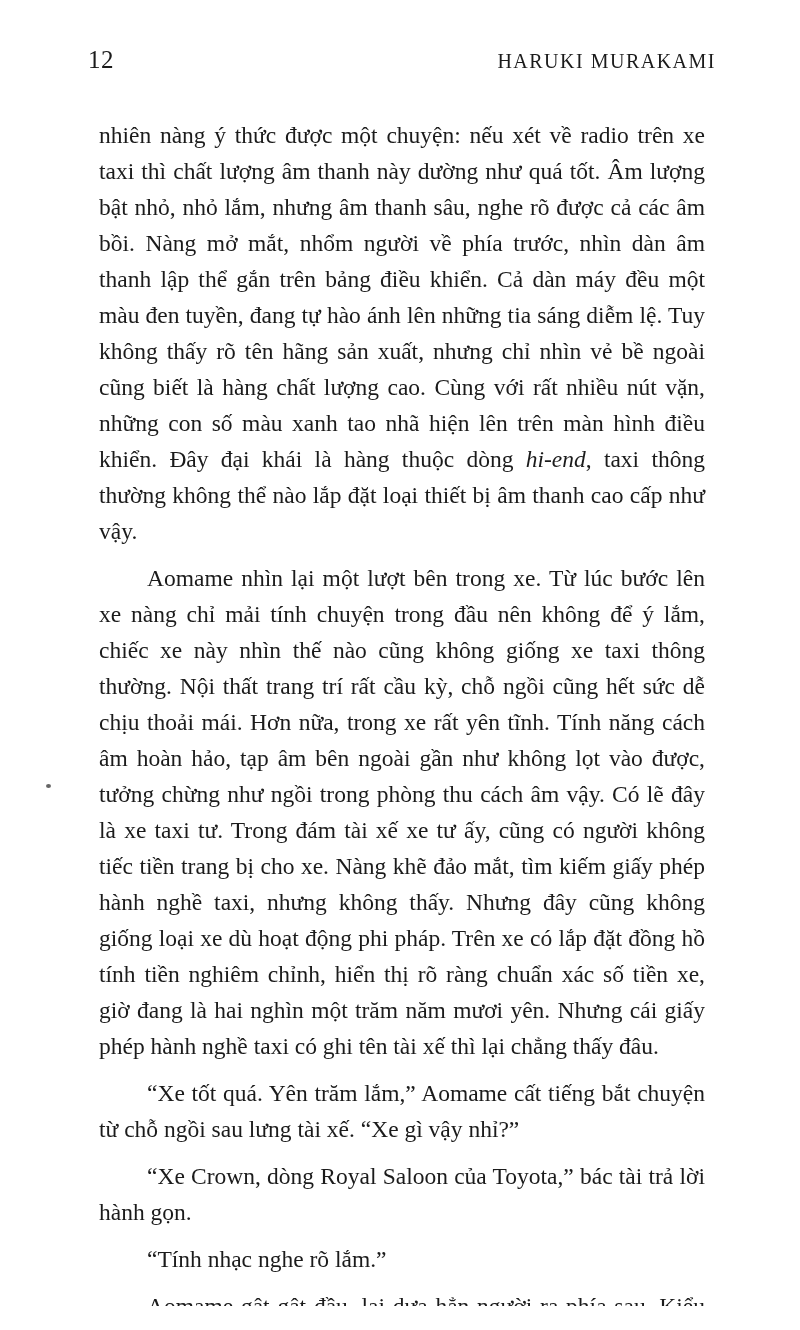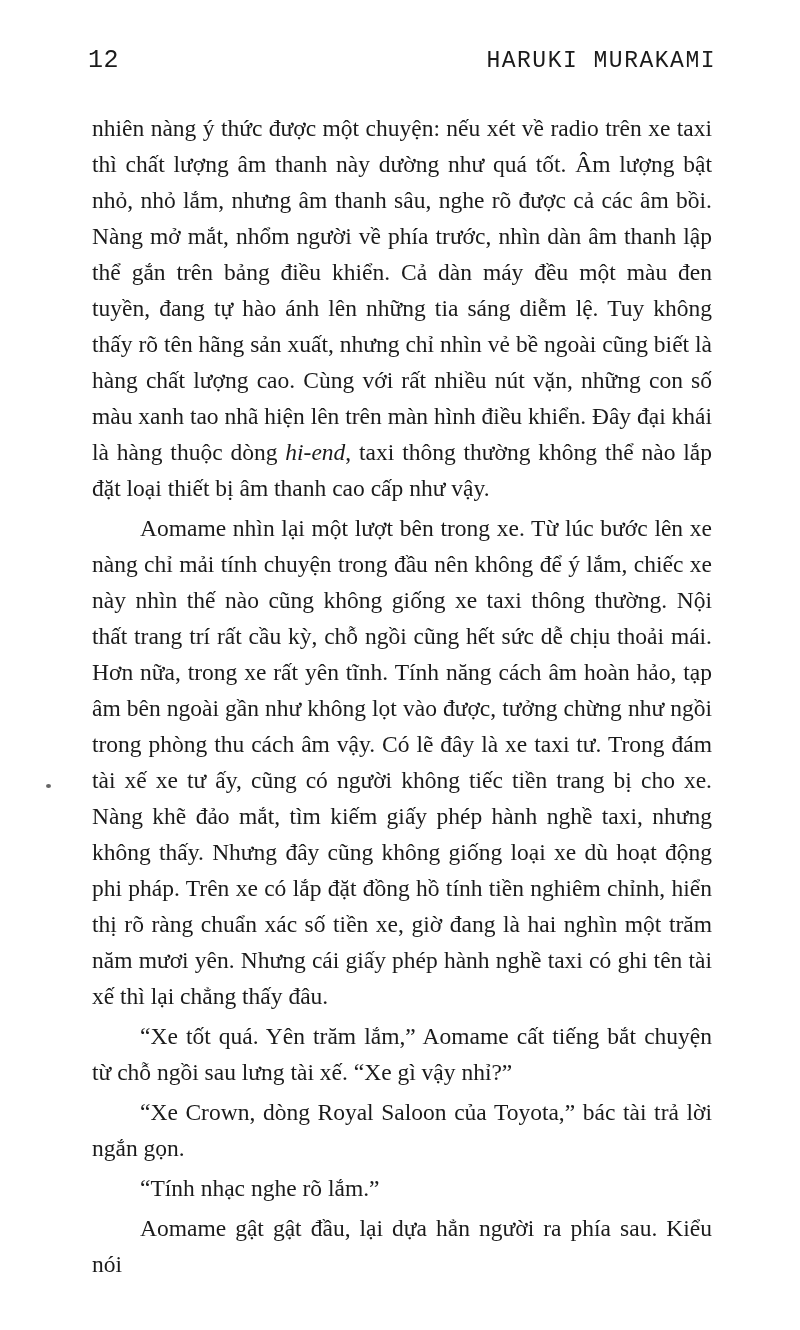--- a/index.html
+++ b/index.html
@@ -20,44 +20,43 @@
     inset: 0;
   }
   .page-header {
     position: absolute;
     top: 46px;
     left: 88px;
     right: 84px;
     display: flex;
     justify-content: space-between;
     align-items: baseline;
-    font-family: Liberation Mono, monospace;
   }
   .page-number {
     font-size: 25px;
     letter-spacing: 0.5px;
   }
   .running-header {
-    font-size: 23px;
+    font-size: 20px;
     letter-spacing: 1.5px;
   }
   .text-block {
     position: absolute;
     top: 106px;
     left: 88px;
     width: 628px;
     height: 1200px;
     overflow: hidden;
     font-size: 23.5px;
     line-height: 36px;
     text-align: justify;
     text-rendering: optimizeLegibility;
   }
   .text-block p {
-    margin: 4px;
+    margin: 11px;
     text-indent: 48px;
   }
   .text-block p.no-indent {
     text-indent: 0;
   }
   .text-block em {
     font-style: italic;
   }
   .scan-speck {
     position: absolute;
@@ -81,21 +80,21 @@
   </header>
 
   <main class="text-block">
 
     <p class="no-indent"><span>nhiên nàng ý thức được một chuyện: nếu xét về radio trên xe taxi thì chất lượng âm thanh này dường như quá tốt. Âm lượng bật nhỏ, nhỏ lắm, nhưng âm thanh sâu, nghe rõ được cả các âm bồi. Nàng mở mắt, nhổm người về phía trước, nhìn dàn âm thanh lập thể gắn trên bảng điều khiển. Cả dàn máy đều một màu đen tuyền, đang tự hào ánh lên những tia sáng diễm lệ. Tuy không thấy rõ tên hãng sản xuất, nhưng chỉ nhìn vẻ bề ngoài cũng biết là hàng chất lượng cao. Cùng với rất nhiều nút vặn, những con số màu xanh tao nhã hiện lên trên màn hình điều khiển. Đây đại khái là hàng thuộc dòng </span><em>hi-end</em><span>, taxi thông thường không thể nào lắp đặt loại thiết bị âm thanh cao cấp như vậy.</span></p>
 
     <p>Aomame nhìn lại một lượt bên trong xe. Từ lúc bước lên xe nàng chỉ mải tính chuyện trong đầu nên không để ý lắm, chiếc xe này nhìn thế nào cũng không giống xe taxi thông thường. Nội thất trang trí rất cầu kỳ, chỗ ngồi cũng hết sức dễ chịu thoải mái. Hơn nữa, trong xe rất yên tĩnh. Tính năng cách âm hoàn hảo, tạp âm bên ngoài gần như không lọt vào được, tưởng chừng như ngồi trong phòng thu cách âm vậy. Có lẽ đây là xe taxi tư. Trong đám tài xế xe tư ấy, cũng có người không tiếc tiền trang bị cho xe. Nàng khẽ đảo mắt, tìm kiếm giấy phép hành nghề taxi, nhưng không thấy. Nhưng đây cũng không giống loại xe dù hoạt động phi pháp. Trên xe có lắp đặt đồng hồ tính tiền nghiêm chỉnh, hiển thị rõ ràng chuẩn xác số tiền xe, giờ đang là hai nghìn một trăm năm mươi yên. Nhưng cái giấy phép hành nghề taxi có ghi tên tài xế thì lại chẳng thấy đâu.</p>
 
     <p>“Xe tốt quá. Yên trăm lắm,” Aomame cất tiếng bắt chuyện từ chỗ ngồi sau lưng tài xế. “Xe gì vậy nhỉ?”</p>
 
-    <p>“Xe Crown, dòng Royal Saloon của Toyota,” bác tài trả lời ngắn gọn.</p>
+    <p>“Xe Crown, dòng Royal Saloon của Toyota,” bác tài trả lời hành gọn.</p>
 
     <p>“Tính nhạc nghe rõ lắm.”</p>
 
 
     <p>Aomame gật gật đầu, lại dựa hẳn người ra phía sau. Kiểu nói</p>
 
   </main>
 
   <span class="scan-speck"></span>
 

